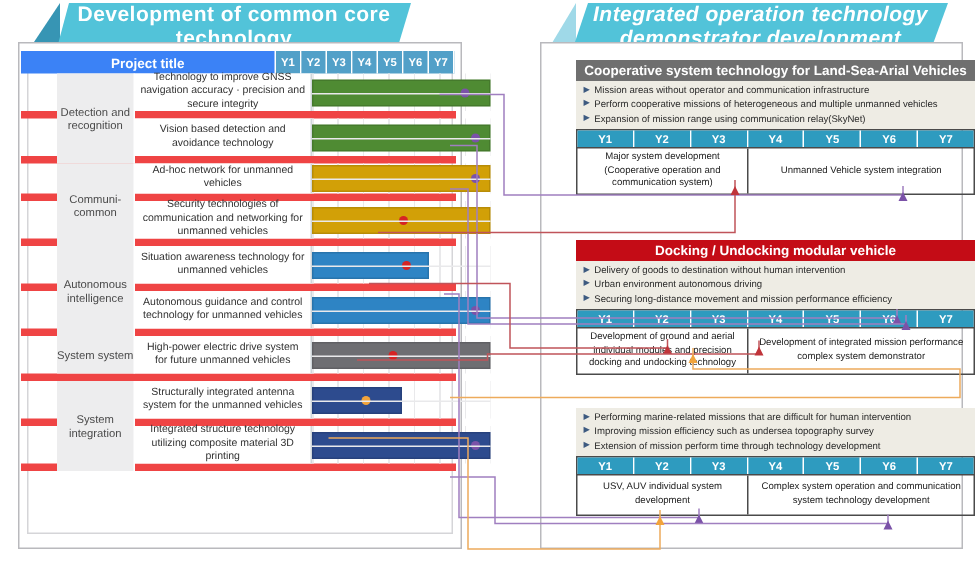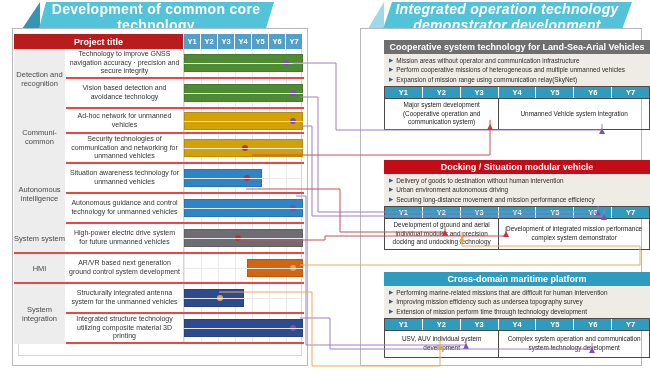--- a/index.html
+++ b/index.html
@@ -45,32 +45,32 @@
   .panel.right { left: 360px; top: 28px; width: 282px; height: 338px; }
   .panel.left .inner {
     position:absolute; left:5px; top:5px; width:284px; height:322px;
     border:1px solid #d5d5d8; background:#fff;
   }
 
   
   .tbl { position: absolute; left: 14px; top: 34px; width: 290px; }
   .thead { display: flex; height: 15px; }
   .th-title {
-    flex: 0 0 170px; background: #b91c1c; color: #fff;
+    flex: 0 0 170px; background: #3b82f6; color: #fff;
     font-size: 9px; font-weight: bold; display:flex; align-items:center; justify-content:center;
     border-right: 1px solid #fff;
   }
   .th-y {
     flex: 0 0 17px; background: #52a0c8; color:#fff;
     font-size: 7.5px; font-weight: bold;
     display:flex; align-items:center; justify-content:center;
     border-right: 1px solid #ffffff;
   }
   .rows { position: relative; }
-  .row { display: flex; border-bottom: 2px solid #ef4444; position: relative; }
+  .row { display: flex; border-bottom: 5px solid #ef4444; position: relative; padding-left: 24px; }
   .cat {
     flex: 0 0 52px; background:#ededee; color:#4a4a4a;
     font-size: 7.5px; display:flex; align-items:center; justify-content:center;
     text-align:center; line-height:1.2; border-right:1px solid #ffffff;
   }
   .cat.hidden { visibility: hidden; }
   .ptitle {
     flex: 0 0 118px; background:#ffffff; color:#333;
     font-size: 7px; display:flex; align-items:center; justify-content:center;
     text-align:center; line-height:1.25; padding: 0 3px;
@@ -191,28 +191,20 @@
         </div>
         <div class="row" style="height: 30px;">
           <div class="cat">System system</div>
           <div class="ptitle">High-power electric drive system for future unmanned vehicles</div>
           <div class="gantt">
             <div class="bar" style="left: 0px; width: 119px; background: rgb(110, 110, 114);"></div>
             <div class="dot" style="left: 54.4px; background: rgb(214, 36, 36);"></div>
           </div>
         </div>
         <div class="row" style="height: 30px;">
-          <div class="cat">HMI</div>
-          <div class="ptitle">AR/VR based next generation ground control system development</div>
-          <div class="gantt">
-            <div class="bar" style="left: 62.9px; width: 56.1px; background: rgb(210, 101, 15);"></div>
-            <div class="dot" style="left: 108.8px; background: rgb(242, 164, 60);"></div>
-          </div>
-        </div>
-        <div class="row" style="height: 30px;">
           <div class="cat" style="height: 60px; position: relative; z-index: 2;">System integration</div>
           <div class="ptitle">Structurally integrated antenna system for the unmanned vehicles</div>
           <div class="gantt">
             <div class="bar" style="left: 0px; width: 59.5px; background: rgb(45, 75, 142);"></div>
             <div class="dot" style="left: 35.7px; background: rgb(242, 164, 60);"></div>
           </div>
         </div>
         <div class="row" style="height: 30px;">
           <div class="cat hidden"></div>
           <div class="ptitle">Integrated structure technology utilizing composite material 3D printing</div>
@@ -250,21 +242,21 @@
           <div class="yg-cell">Y5</div>
           <div class="yg-cell">Y6</div>
           <div class="yg-cell">Y7</div>
         </div>
         <div class="ybody">
           <div class="yb-cell" style="flex: 3 0 0px; min-height: 26px;">Major  system  development (Cooperative  operation  and communication  system)</div>
           <div class="yb-cell" style="flex: 4 0 0px; min-height: 26px;">Unmanned  Vehicle  system  integration</div>
         </div>
       </div>
       <div class="sect" style="top: 160px;">
-        <div class="sect-head" style="background: rgb(196, 12, 22);">Docking / Situation modular vehicle</div>
+        <div class="sect-head" style="background: rgb(196, 12, 22);">Docking / Undocking modular vehicle</div>
         <div class="sect-bullets">
           <div class="bl">
             <span class="tri">▶</span>
             <span>Delivery  of goods  to destination  without  human  intervention</span>
           </div>
           <div class="bl">
             <span class="tri">▶</span>
             <span>Urban  environment   autonomous  driving</span>
           </div>
           <div class="bl">
@@ -280,21 +272,20 @@
           <div class="yg-cell">Y5</div>
           <div class="yg-cell">Y6</div>
           <div class="yg-cell">Y7</div>
         </div>
         <div class="ybody">
           <div class="yb-cell" style="flex: 3 0 0px; min-height: 26px;">Development  of ground  and aerial individual  modules  and  precision docking  and undocking  technology</div>
           <div class="yb-cell" style="flex: 4 0 0px; min-height: 26px;">Development  of integrated  mission performance  complex  system  demonstrator</div>
         </div>
       </div>
       <div class="sect" style="top: 272px;">
-        <div class="sect-head" style="background: rgb(46, 155, 191);">Cross-domain maritime platform</div>
         <div class="sect-bullets">
           <div class="bl">
             <span class="tri">▶</span>
             <span>Performing   marine-related   missions  that  are  difficult   for  human  intervention</span>
           </div>
           <div class="bl">
             <span class="tri">▶</span>
             <span>Improving   mission  efficiency   such  as  undersea  topography  survey</span>
           </div>
           <div class="bl">

